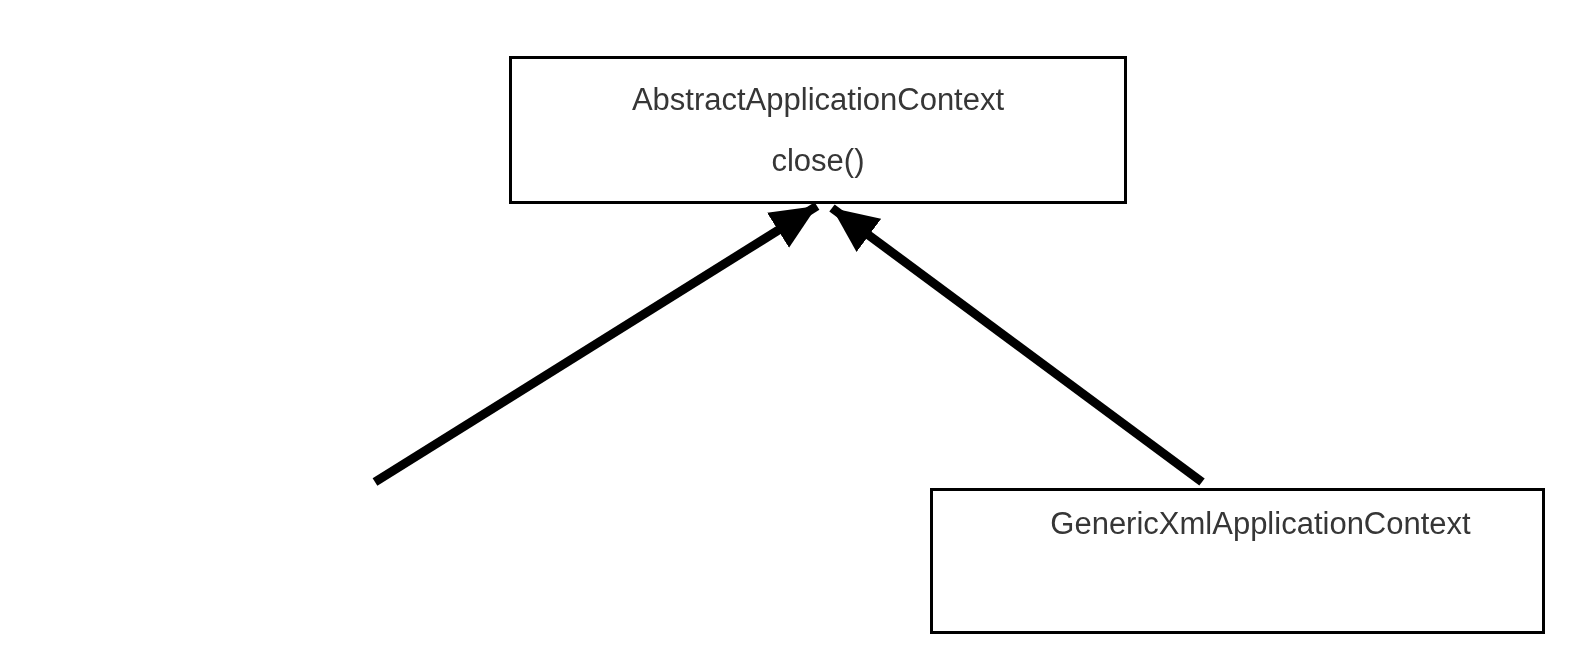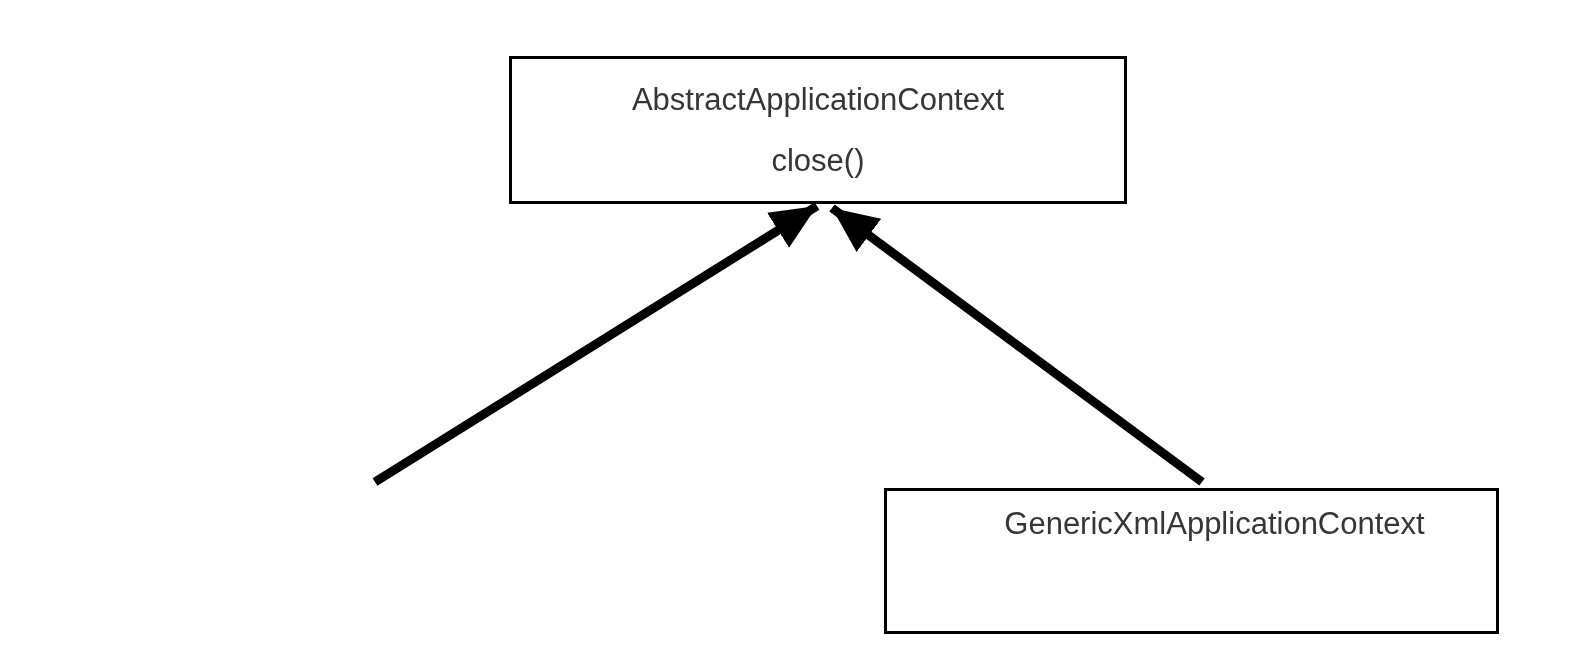--- a/index.html
+++ b/index.html
@@ -49,21 +49,21 @@
     top: 488px;
     width: 615px;
     height: 146px;
     text-align: center;
     padding-top: 14px;
   }
   .node--child-left {
     left: 41px;
   }
   .node--child-right {
-    left: 884px;
+    left: 930px;
     padding-left: 46px;
   }
 </style>
 </head>
 <body>
 
 <div class="canvas">
 
   <svg class="edges" width="1586" height="664" viewBox="0 0 1586 664" xmlns="http://www.w3.org/2000/svg" aria-hidden="true">
     <defs>

